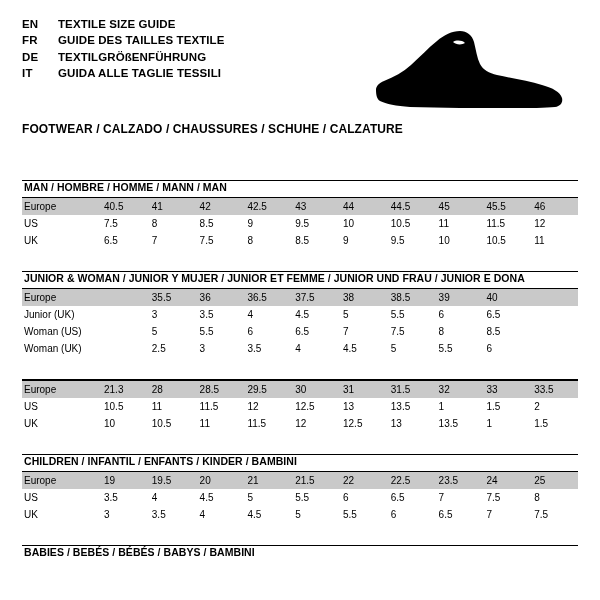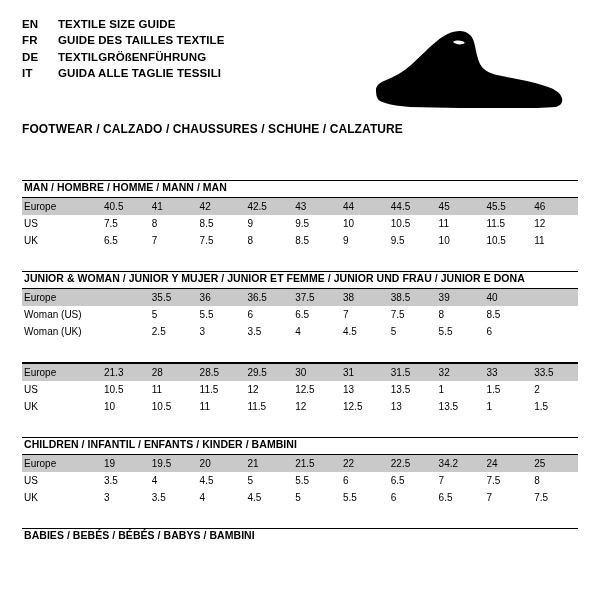--- a/index.html
+++ b/index.html
@@ -210,20 +210,33 @@
         <td>36</td>
         <td>36.5</td>
         <td>37.5</td>
         <td>38</td>
         <td>38.5</td>
         <td>39</td>
         <td>40</td>
         <td></td>
       </tr>
       <tr>
+        <td class="label">Junior (UK)</td>
+        <td></td>
+        <td>3</td>
+        <td>3.5</td>
+        <td>4</td>
+        <td>4.5</td>
+        <td>5</td>
+        <td>5.5</td>
+        <td>6</td>
+        <td>6.5</td>
+        <td></td>
+      </tr>
+      <tr>
         <td class="label">Woman (US)</td>
         <td></td>
         <td>5</td>
         <td>5.5</td>
         <td>6</td>
         <td>6.5</td>
         <td>7</td>
         <td>7.5</td>
         <td>8</td>
         <td>8.5</td>
@@ -310,21 +323,21 @@
       <tbody>
           <tr class="shaded">
         <td class="label">Europe</td>
         <td>19</td>
         <td>19.5</td>
         <td>20</td>
         <td>21</td>
         <td>21.5</td>
         <td>22</td>
         <td>22.5</td>
-        <td>34.2</td>
+        <td>23.5</td>
         <td>24</td>
         <td>25</td>
       </tr>
       <tr>
         <td class="label">US</td>
         <td>3.5</td>
         <td>4</td>
         <td>4.5</td>
         <td>5</td>
         <td>5.5</td>

